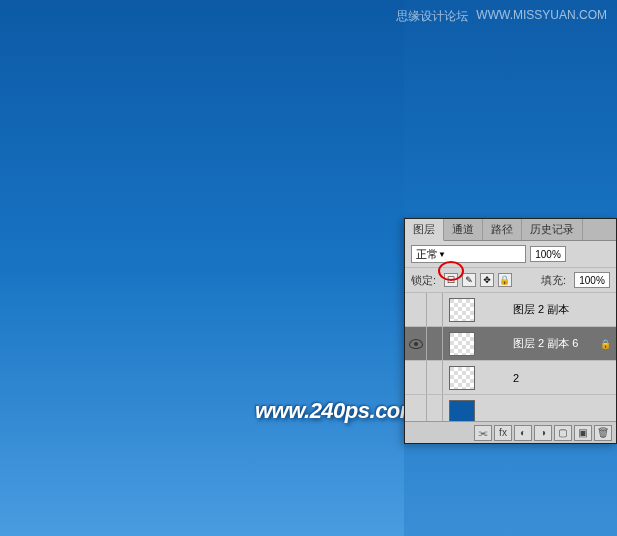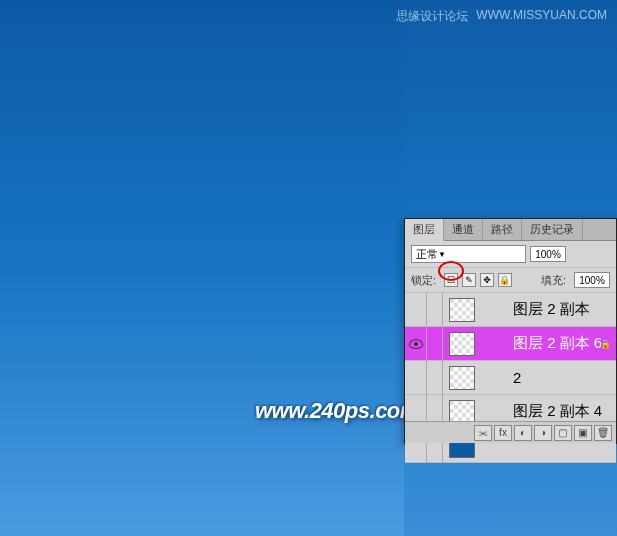--- a/index.html
+++ b/index.html
@@ -135,21 +135,21 @@
     .layer-list {
       background: #d5d5d5;
     }
     .layer-row {
       display: flex;
       align-items: center;
       border-bottom: 1px solid #bbb;
       height: 34px;
     }
     .layer-row.selected {
-      background: #d946ef;
+      background: #737373;
       color: #fff;
     }
     .vis-col {
       width: 22px;
       height: 100%;
       border-right: 1px solid #aaa;
       display: flex;
       align-items: center;
       justify-content: center;
     }
@@ -180,21 +180,21 @@
       height: 24px;
       border: 1px solid #666;
       margin: 0 6px;
       background:
         repeating-conic-gradient(#fff 0 25%, #ddd 0 50%) 0 0 / 8px 8px;
     }
     .thumb.blue {
       background: #0c5aa6;
     }
     .layer-name {
-      font-size: 15px;
+      font-size: 11px;
       flex: 1;
       white-space: nowrap;
       overflow: hidden;
       padding-left: 32px;
     }
     .layer-lock-mini {
       font-size: 9px;
       margin-right: 4px;
       color: #fff;
     }
@@ -398,26 +398,20 @@
     </div>
     <div class="layer-row">
       <div class="vis-col"></div>
       <div class="link-col"></div>
       <div class="thumb"></div>
       <span class="layer-name">2</span>
     </div>
     <div class="layer-row">
       <div class="vis-col"></div>
       <div class="link-col"></div>
-      <div class="thumb"></div>
-      <span class="layer-name">图层 2 副本 4</span>
-    </div>
-    <div class="layer-row">
-      <div class="vis-col"></div>
-      <div class="link-col"></div>
       <div class="thumb blue"></div>
       <span class="layer-name"></span>
     </div>
   </div>
 
   <div class="panel-footer">
     <div class="footer-icon">⫘</div>
     <div class="footer-icon">fx</div>
     <div class="footer-icon">◐</div>
     <div class="footer-icon">◑</div>

